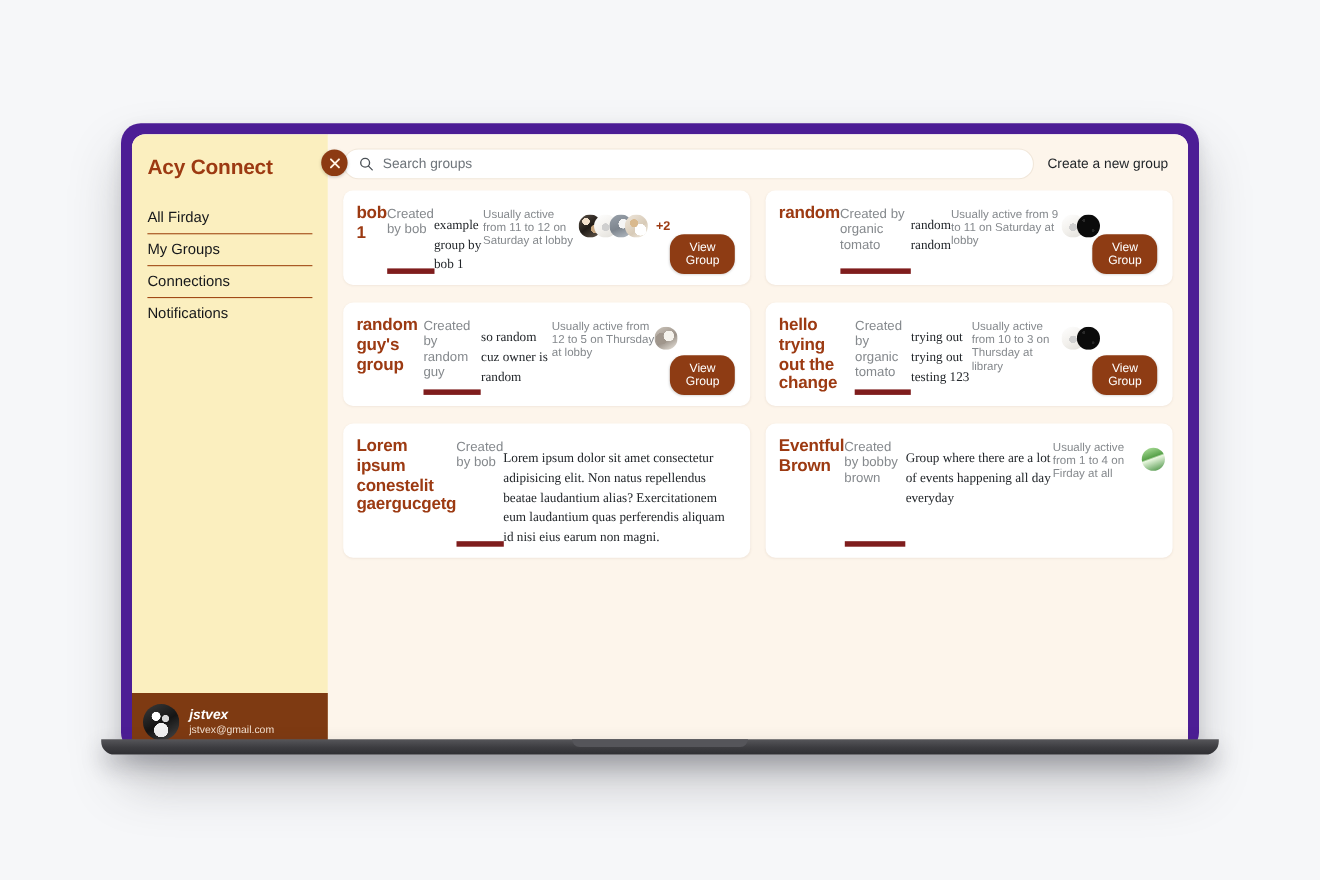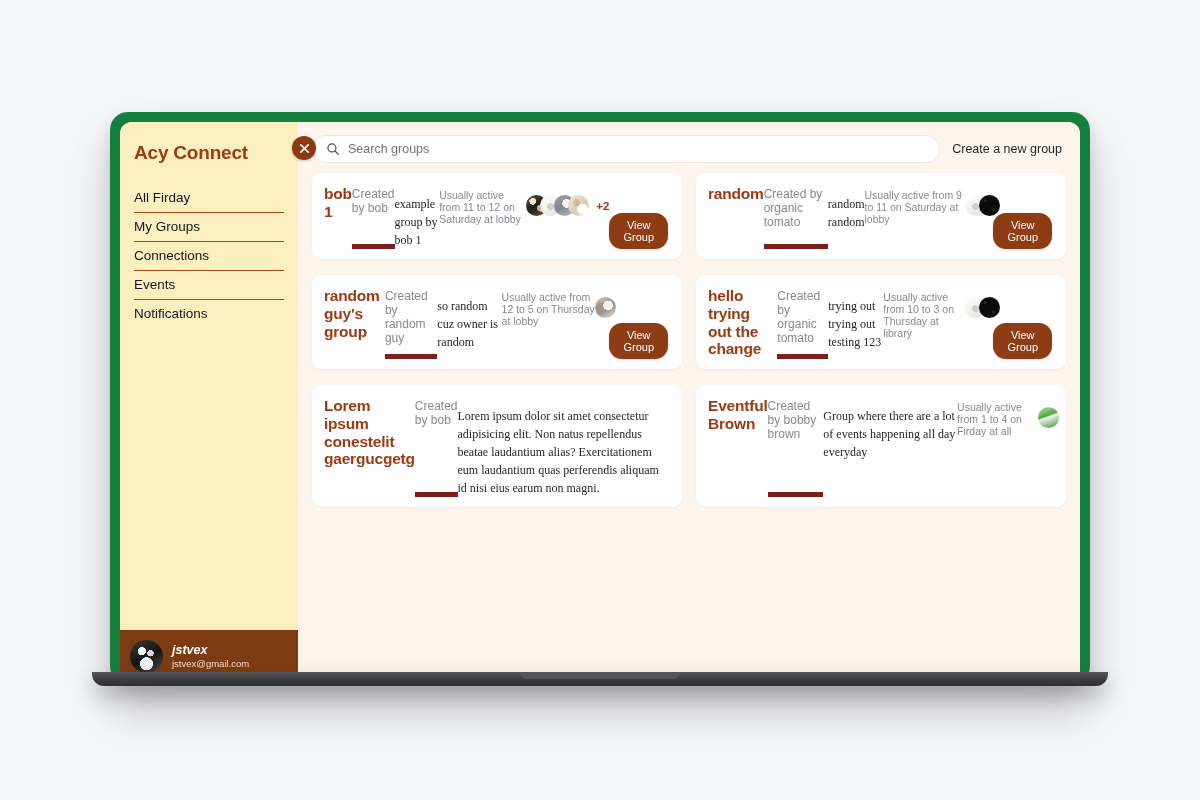--- a/index.html
+++ b/index.html
@@ -13,21 +13,21 @@
     position: relative;
   }
 
   
   .device {
     position: absolute;
     left: 110px;
     top: 112px;
     width: 980px;
     height: 572px;
-    background: #15803d;
+    background: #4c1d95;
     border-radius: 18px;
     padding: 10px 10px 0 10px;
     box-shadow: 0 28px 46px rgba(60,60,70,0.26), 0 6px 14px rgba(60,60,70,0.14);
   }
   .device-base {
     position: absolute;
     left: 92px;
     top: 672px;
     width: 1016px;
     height: 14px;
@@ -281,23 +281,20 @@
 
         <div class="nav-item">
           <span>All Firday</span>
         </div>
         <div class="nav-item">
           <span>My Groups</span>
         </div>
         <div class="nav-item">
           <span>Connections</span>
         </div>
-        <div class="nav-item">
-          <span>Events</span>
-        </div>
         <div class="nav-item last">
           <span>Notifications</span>
         </div>
       </div>
 
       <div class="user-card">
         <div class="user-avatar"></div>
         <div class="user-meta">
           <div class="user-name">jstvex</div>
           <div class="user-mail">jstvex@gmail.com</div>

